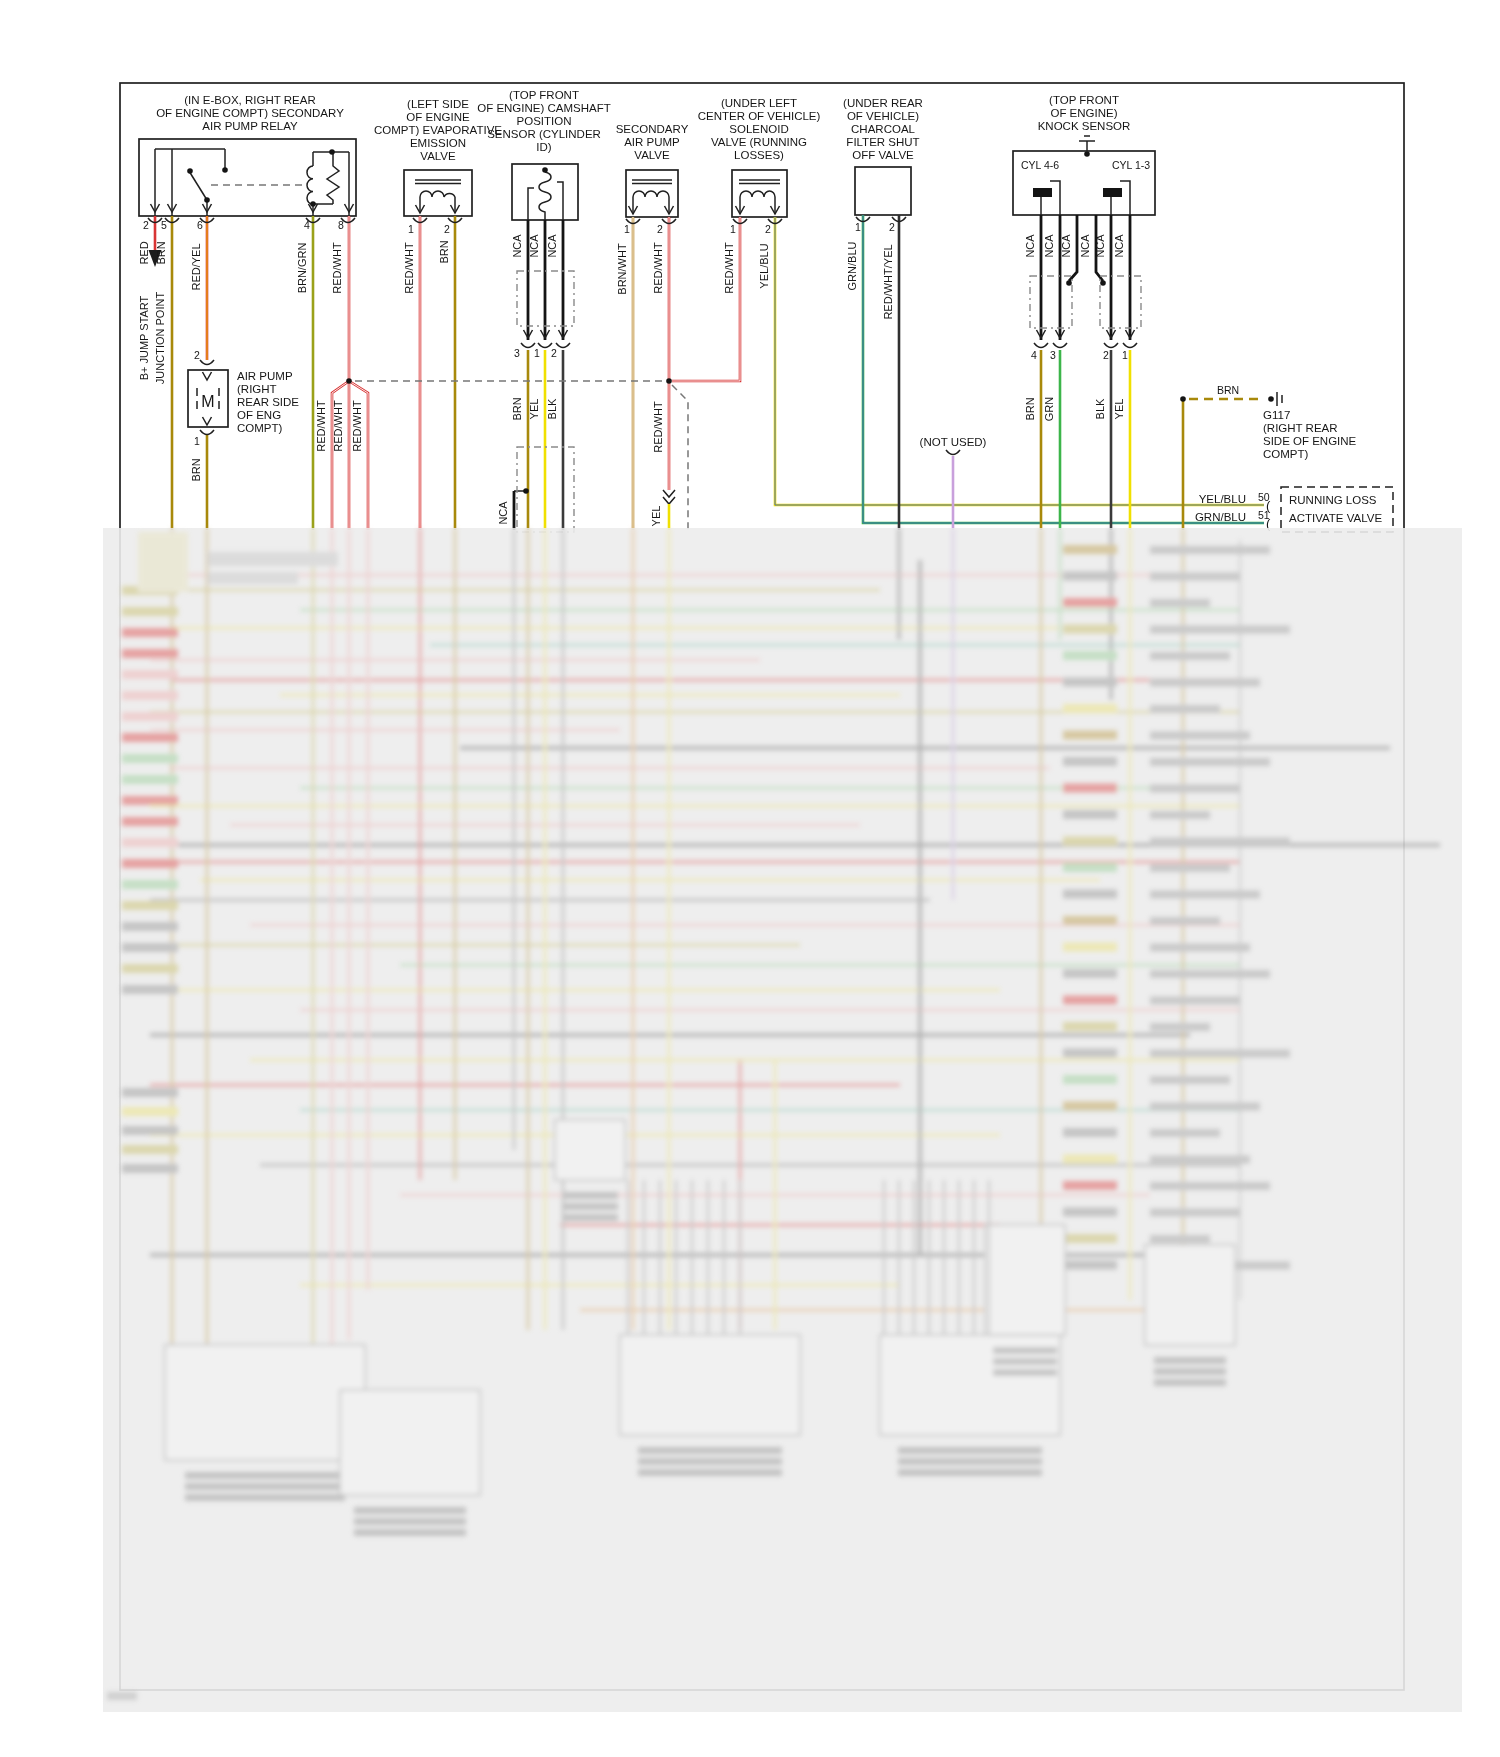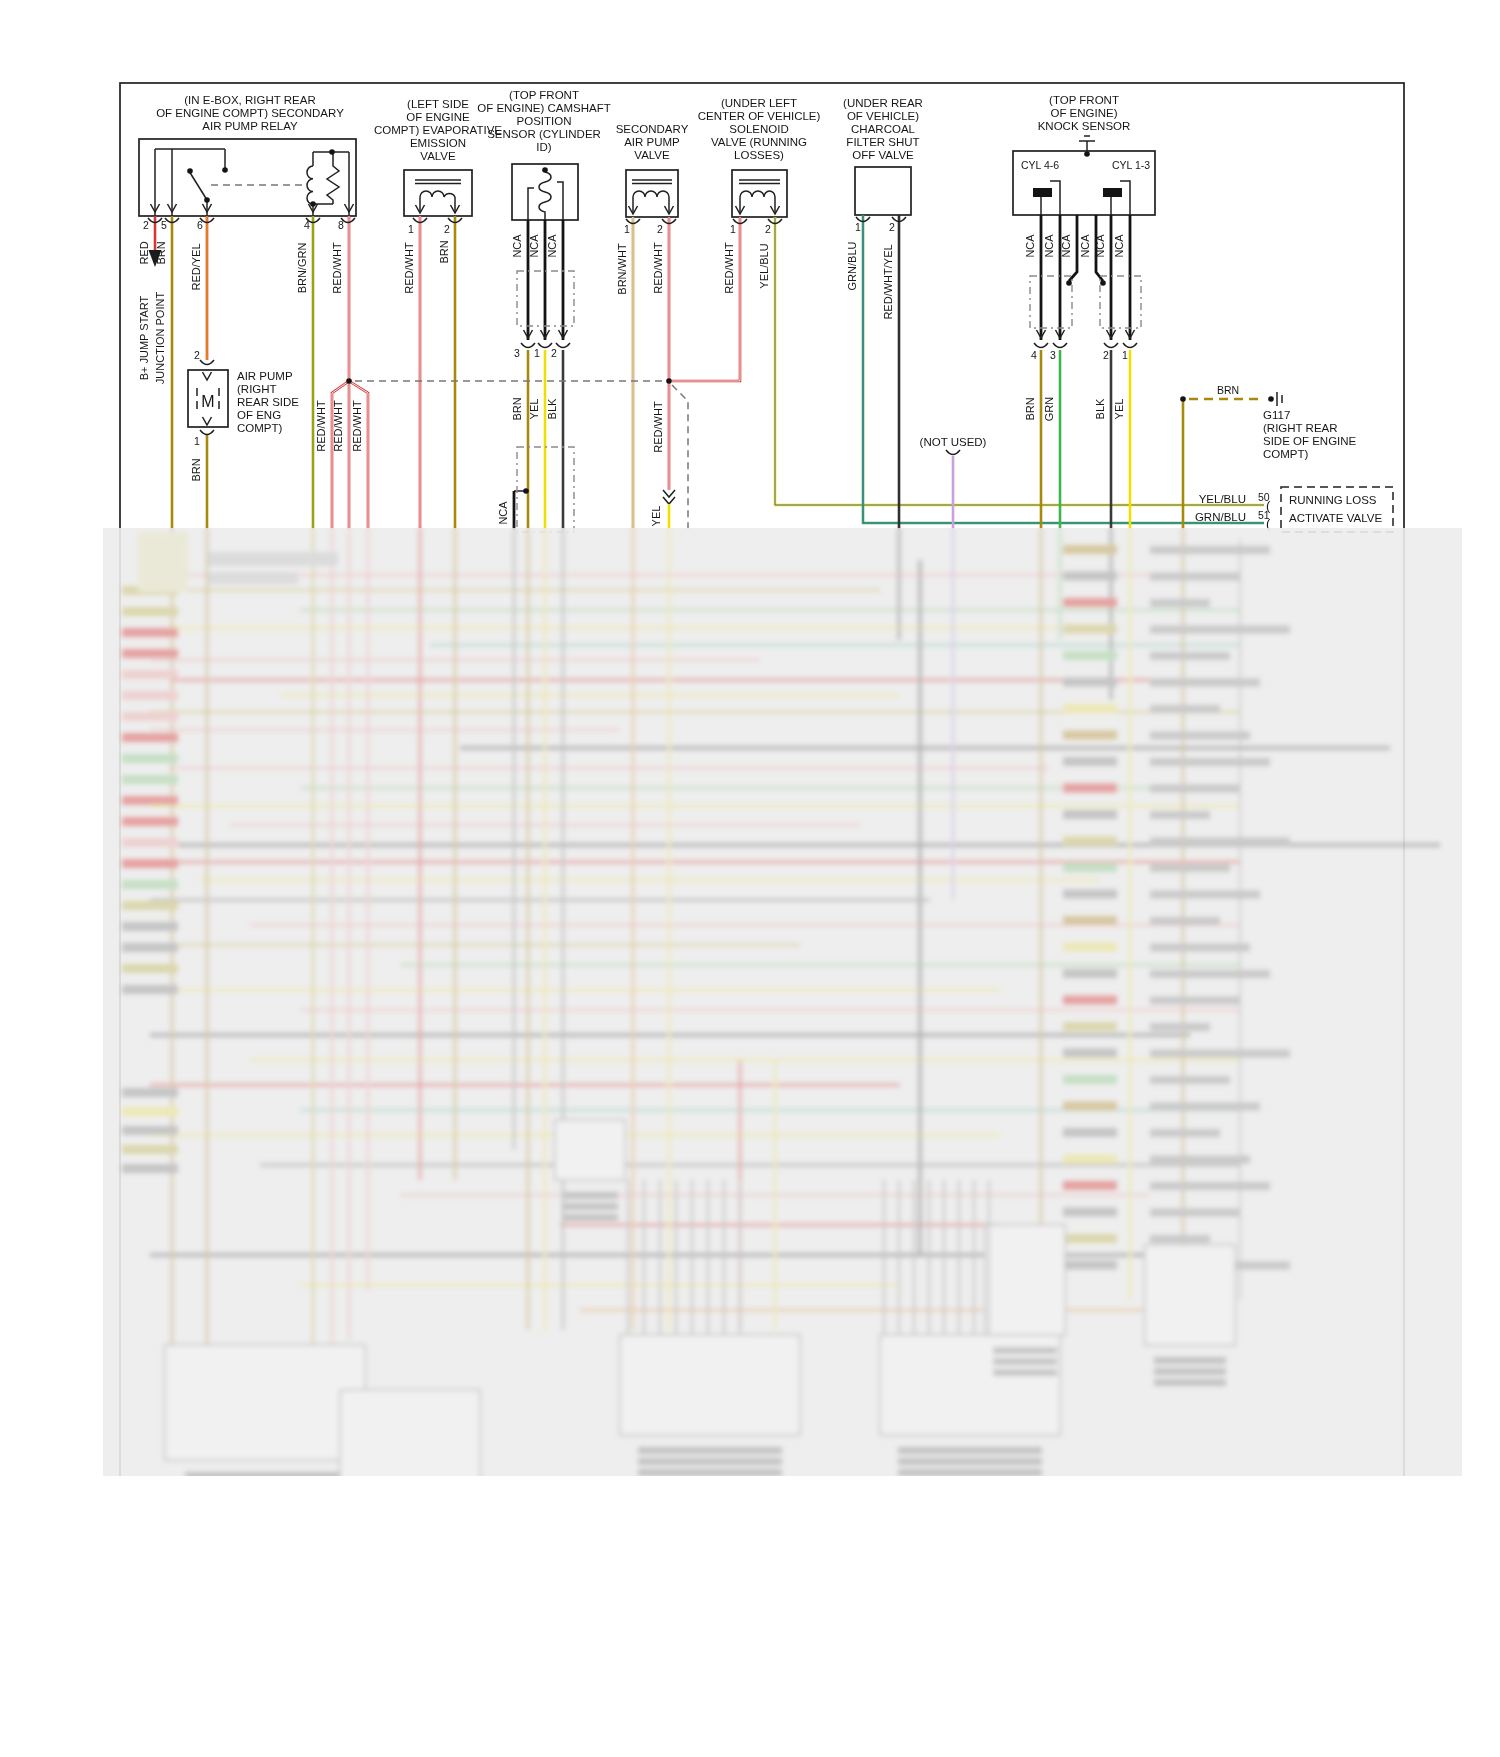--- a/index.html
+++ b/index.html
@@ -1,16 +1,16 @@
 <!DOCTYPE html>
 <html><head>
 <meta charset="utf-8">
 <style>
   html,body{margin:0;padding:0;background:#ffffff;}
-  .page{position:relative;width:1500px;height:1476px;background:#fff;overflow:hidden;
+  .page{position:relative;width:1500px;height:1757px;background:#fff;overflow:hidden;
         font-family:"Liberation Sans",sans-serif;}
   svg{position:absolute;left:0;top:0;}
   
   .t  {font:11.5px "Liberation Sans",sans-serif;fill:#161616;}
   .p  {font:10.5px "Liberation Sans",sans-serif;fill:#161616;}
   .v  {font:11px "Liberation Sans",sans-serif;fill:#161616;}
   .m  {font:16px "Liberation Sans",sans-serif;fill:#161616;}
   .par{font:13px "Liberation Sans",sans-serif;fill:#161616;}
   
   .box{fill:none;stroke:#202020;stroke-width:1.7;}

